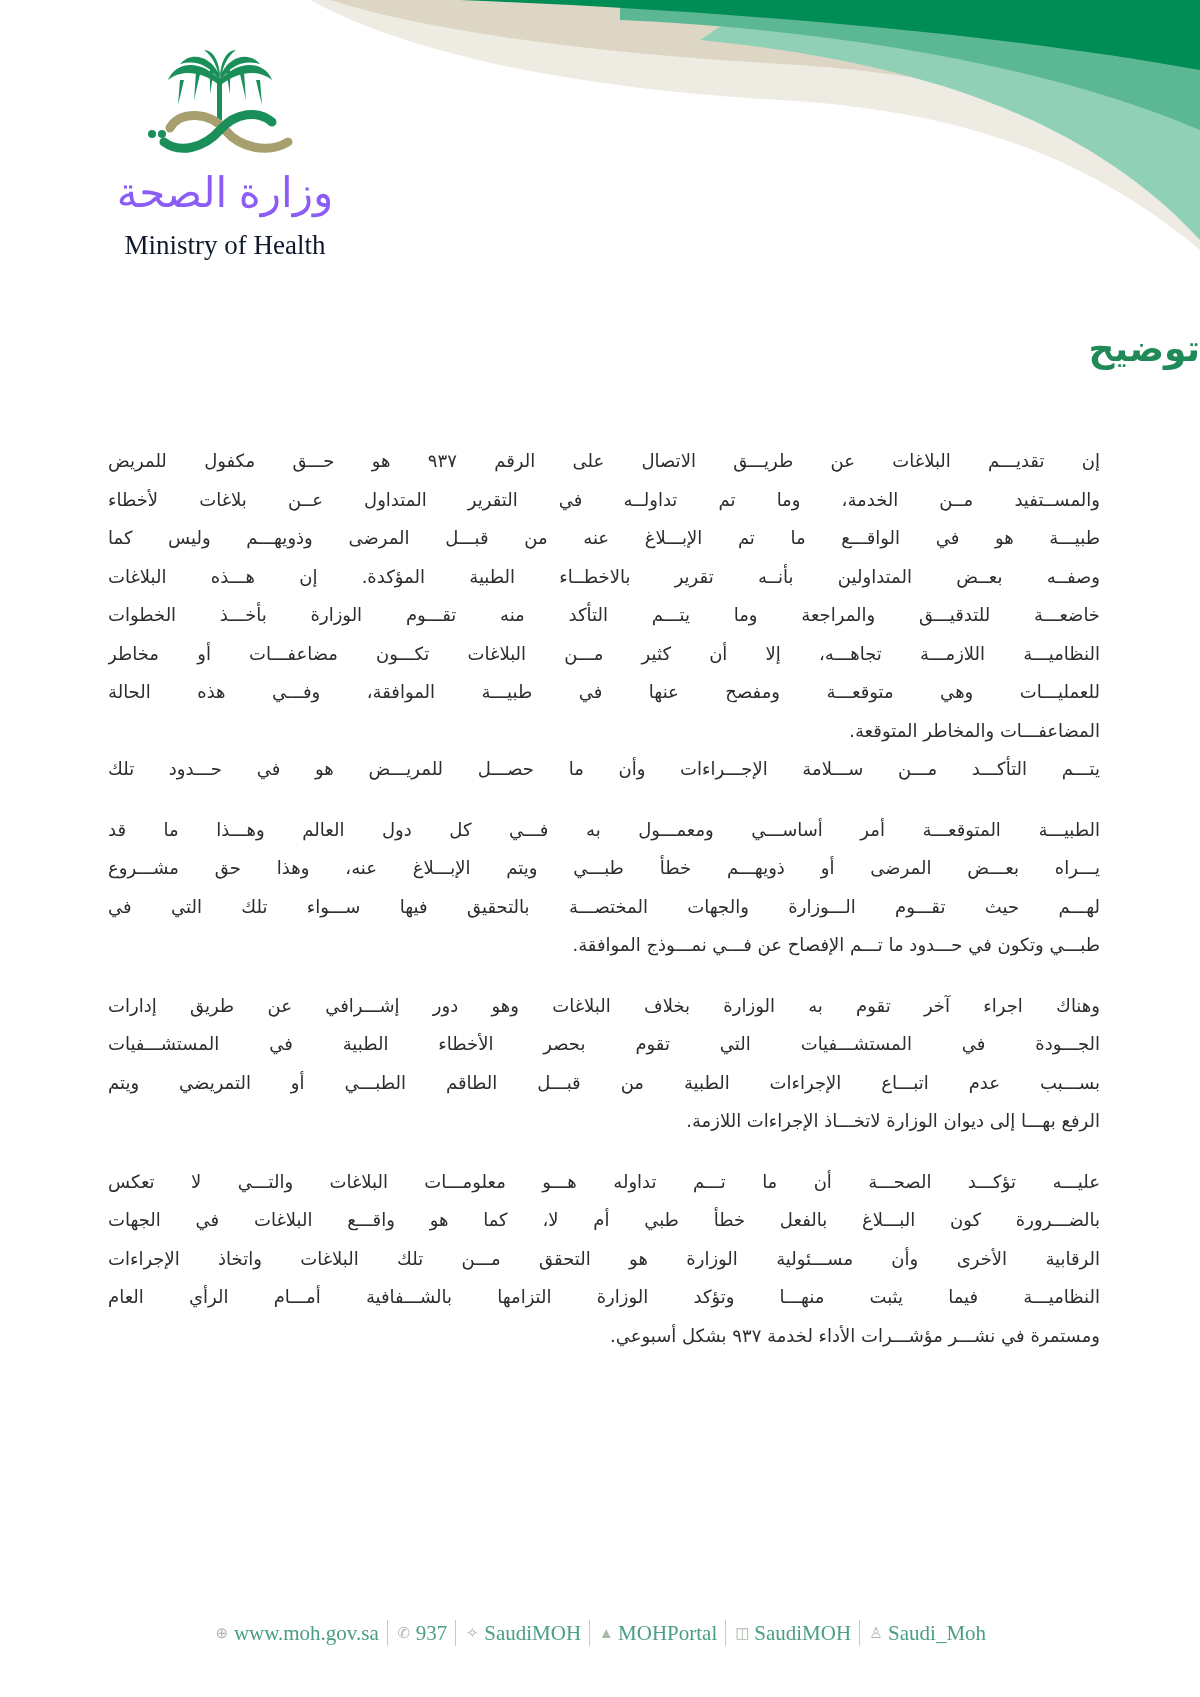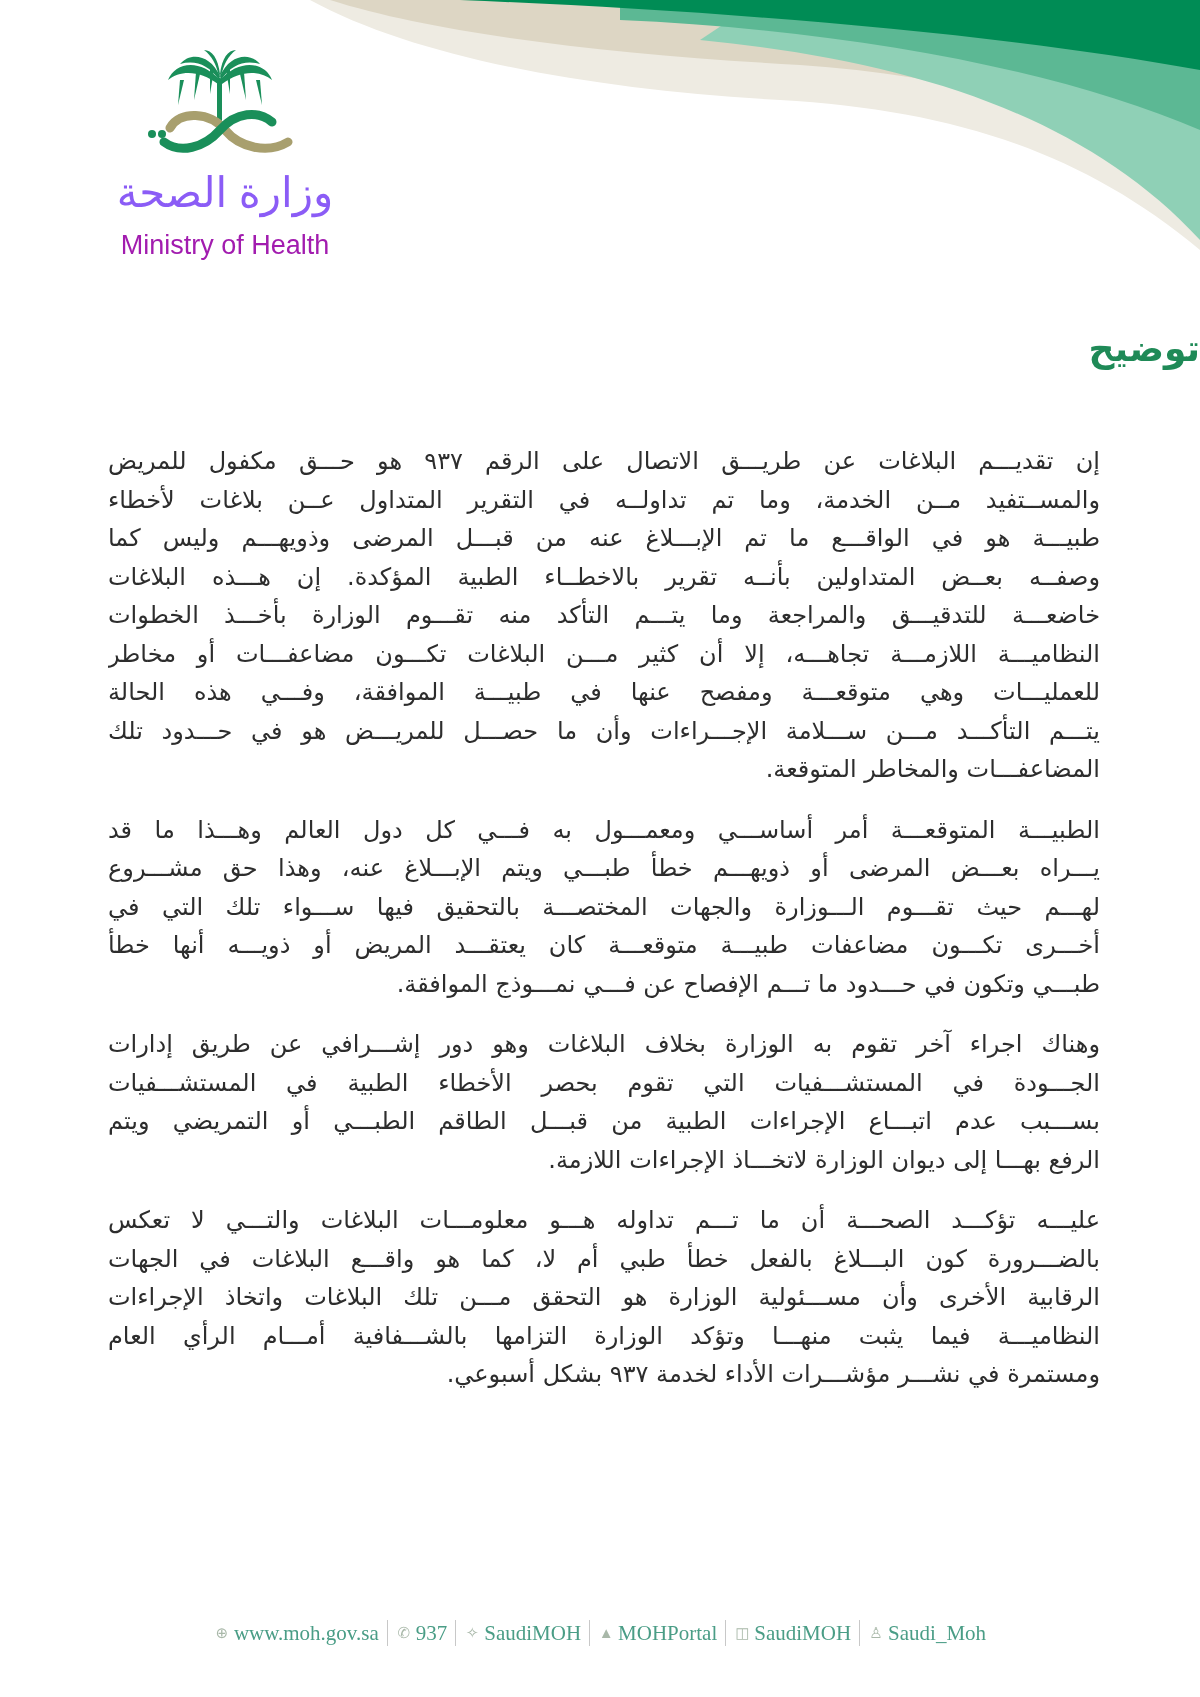--- a/index.html
+++ b/index.html
@@ -6,27 +6,27 @@
   body { width: 1200px; height: 1697px; position: relative; overflow: hidden; font-family: "DejaVu Sans", sans-serif; }
   .page { position: absolute; inset: 0; background: #ffffff; }
 
   .wave { position: absolute; top: 0; left: 0; width: 1200px; height: 280px; }
 
   .logo { position: absolute; left: 95px; top: 50px; width: 260px; height: 215px; }
   .logo-emblem { position: absolute; left: 45px; top: 0; width: 160px; height: 120px; }
   .logo-ar { position: absolute; left: 0; right: 0; top: 118px; text-align: center; direction: rtl;
              font-family: Liberation Sans, sans-serif; font-size: 42px; color: #8b5cf6; letter-spacing: 1px; }
   .logo-en { position: absolute; left: 0; right: 0; top: 180px; text-align: center;
-             font-family: Liberation Sans, sans-serif; font-size: 27px; color: #a21caf; }
+             font-family: Liberation Serif, serif; font-size: 27px; color: #0f172a; }
 
   .title { position: absolute; top: 328px; left: 0; right: 0; text-align: right; direction: rtl;
            font-family: "DejaVu Sans", sans-serif; font-weight: bold; font-size: 36px; color: #1f8a57; }
 
   .body { position: absolute; top: 442px; left: 108px; width: 992px; direction: rtl;
-          font-family: "DejaVu Sans", sans-serif; font-size: 24px; line-height: 38.5px; color: #2d2d2d; }
+          font-family: "DejaVu Sans", sans-serif; font-size: 18px; line-height: 38.5px; color: #2d2d2d; }
   .para { margin: 0 0 22px 0; text-align: justify; text-align-last: right; }
   .line { display: block; text-align: justify; text-align-last: justify; white-space: nowrap; overflow: hidden; }
   .line.last { text-align-last: right; }
 
   .footer { position: absolute; top: 1620px; left: 0; right: 0; display: flex; justify-content: center; align-items: center;
             font-family: "Liberation Serif", serif; font-size: 21px; color: #4a9d86; }
   .f-item { display: inline-flex; align-items: center; gap: 4px; padding: 0 8px; }
   .f-sep { width: 1px; height: 26px; background: #c8c8c8; }
   .f-icon { display: inline-block; width: 16px; height: 16px; color: #a9b8a9; font-size: 15px; line-height: 16px; text-align: center; }
 </style>
@@ -73,28 +73,27 @@
 
   <div class="body">
     <div class="para">
       <span class="line">إن تقديـــم البلاغات عن طريـــق الاتصال على الرقم ٩٣٧ هو حـــق مكفول للمريض</span>
       <span class="line">والمســتفيد مــن الخدمة، وما تم تداولــه في التقرير المتداول عــن بلاغات لأخطاء</span>
       <span class="line">طبيـــة هو في الواقـــع ما تم الإبـــلاغ عنه من قبـــل المرضى وذويهـــم وليس كما</span>
       <span class="line">وصفــه بعــض المتداولين بأنــه تقرير بالاخطــاء الطبية المؤكدة. إن هـــذه البلاغات</span>
       <span class="line">خاضعـــة للتدقيـــق والمراجعة وما يتـــم التأكد منه تقـــوم الوزارة بأخـــذ الخطوات</span>
       <span class="line">النظاميـــة اللازمـــة تجاهـــه، إلا أن كثير مـــن البلاغات تكـــون مضاعفـــات أو مخاطر</span>
       <span class="line">للعمليـــات وهي متوقعـــة ومفصح عنها في طبيـــة الموافقة، وفـــي هذه الحالة</span>
+      <span class="line last">المضاعفـــات والمخاطر المتوقعة.</span>
       <span class="line">يتـــم التأكـــد مـــن ســـلامة الإجـــراءات وأن ما حصـــل للمريـــض هو في حـــدود تلك</span>
-      <span class="line last">المضاعفـــات والمخاطر المتوقعة.</span>
     </div>
     <div class="para">
       <span class="line">الطبيـــة المتوقعـــة أمر أساســـي ومعمـــول به فـــي كل دول العالم وهـــذا ما قد</span>
       <span class="line">يـــراه بعـــض المرضى أو ذويهـــم خطأ طبـــي ويتم الإبـــلاغ عنه، وهذا حق مشـــروع</span>
       <span class="line">لهـــم حيث تقـــوم الـــوزارة والجهات المختصـــة بالتحقيق فيها ســـواء تلك التي في</span>
-      <span class="line">أخـــرى تكـــون مضاعفات طبيـــة متوقعـــة كان يعتقـــد المريض أو ذويـــه أنها خطأ</span>
       <span class="line last">طبـــي وتكون في حـــدود ما تـــم الإفصاح عن فـــي نمـــوذج الموافقة.</span>
     </div>
     <div class="para">
       <span class="line">وهناك اجراء آخر تقوم به الوزارة بخلاف البلاغات وهو دور إشـــرافي عن طريق إدارات</span>
       <span class="line">الجـــودة في المستشـــفيات التي تقوم بحصر الأخطاء الطبية في المستشـــفيات</span>
       <span class="line">بســـبب عدم اتبـــاع الإجراءات الطبية من قبـــل الطاقم الطبـــي أو التمريضي ويتم</span>
       <span class="line last">الرفع بهـــا إلى ديوان الوزارة لاتخـــاذ الإجراءات اللازمة.</span>
     </div>
     <div class="para">
       <span class="line">عليـــه تؤكـــد الصحـــة أن ما تـــم تداوله هـــو معلومـــات البلاغات والتـــي لا تعكس</span>

